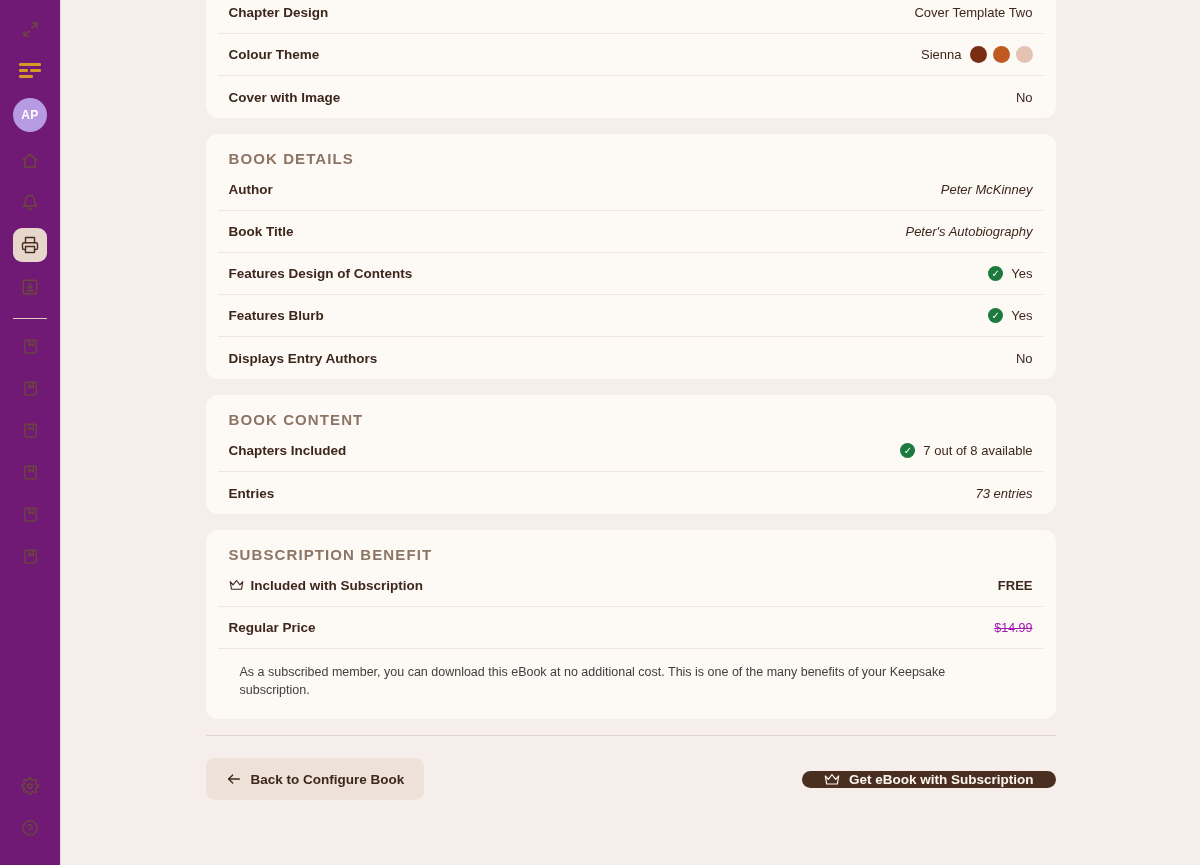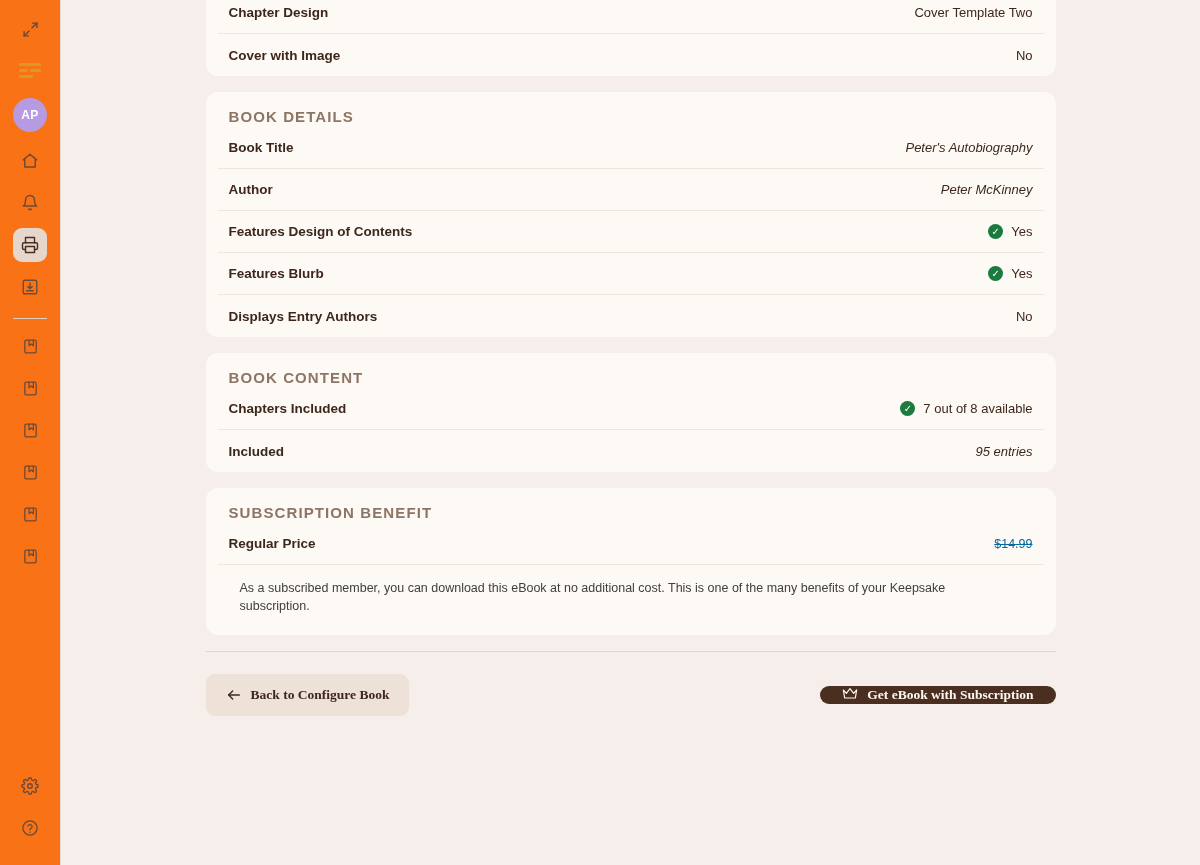--- a/index.html
+++ b/index.html
@@ -11,21 +11,21 @@
     font-family: "Liberation Sans", sans-serif;
     color: #40291f;
     overflow: hidden;
   }
   .app { display: flex; width: 1200px; height: 865px; }
 
   
   .sidebar {
     width: 61px;
     flex: 0 0 61px;
-    background: #f97316;
+    background: #701a75;
     border-right: 1px solid #e6d8cf;
     display: flex;
     flex-direction: column;
     align-items: center;
     padding-top: 12px;
     padding-bottom: 12px;
   }
   .side-icon {
     width: 34px; height: 34px;
     display: flex; align-items: center; justify-content: center;
@@ -98,21 +98,21 @@
     gap: 7px;
   }
   .row-value {
     font-size: 13px;
     color: #3d271c;
     display: flex;
     align-items: center;
     gap: 8px;
   }
   .row-value.italic { font-style: italic; }
-  .row-value.strike { text-decoration: line-through; color: #0369a1; font-size: 12.5px; }
+  .row-value.strike { text-decoration: line-through; color: #a21caf; font-size: 12.5px; }
   .row-value.bold { font-weight: bold; }
   .swatches { display: flex; gap: 6px; align-items: center; }
   .swatch { width: 17px; height: 17px; border-radius: 50%; }
   .check {
     width: 15px; height: 15px; border-radius: 50%;
     background: #1c7a3e;
     display: inline-flex; align-items: center; justify-content: center;
     color: #fff; font-size: 10px; line-height: 1;
   }
   .note {
@@ -131,25 +131,25 @@
   .footer {
     width: 850px;
     margin: 0 auto;
     display: flex;
     align-items: center;
     justify-content: space-between;
     padding: 22px 0 24px 0;
   }
   .btn {
     display: inline-flex;
-    align-items: flex-start;
+    align-items: flex-end;
     gap: 9px;
     border: none;
     border-radius: 9px;
-    font-family: Liberation Serif, serif;
+    font-family: Liberation Sans, sans-serif;
     cursor: pointer;
   }
   .btn-back {
     background: #ede1d8;
     color: #3d271c;
     font-size: 13.5px;
     font-weight: bold;
     padding: 13px 20px;
   }
   .btn-primary {
@@ -281,37 +281,48 @@
 
   <div class="main">
     <div class="content">
       <div class="sheet">
 
         <div class="card first">
           <div class="row">
             <div class="row-label">Chapter Design</div>
             <div class="row-value">Cover Template Two</div>
           </div>
+          <div class="row">
+            <div class="row-label">Colour Theme</div>
+            <div class="row-value">
+              <span>Sienna</span>
+              <span class="swatches">
+                <span class="swatch" style="background:#7b2d13"></span>
+                <span class="swatch" style="background:#c15a22"></span>
+                <span class="swatch" style="background:#e4c3b4"></span>
+              </span>
+            </div>
+          </div>
           <div class="row last">
             <div class="row-label">Cover with Image</div>
             <div class="row-value">No</div>
           </div>
         </div>
 
         <div class="card">
           <div class="section-label">BOOK DETAILS</div>
 
           <div class="row">
+            <div class="row-label">Author</div>
+            <div class="row-value italic">Peter McKinney</div>
+          </div>
+
+          <div class="row">
             <div class="row-label">Book Title</div>
             <div class="row-value italic">Peter's Autobiography</div>
-          </div>
-
-          <div class="row">
-            <div class="row-label">Author</div>
-            <div class="row-value italic">Peter McKinney</div>
           </div>
 
           <div class="row">
             <div class="row-label">Features Design of Contents</div>
             <div class="row-value">
               <span class="check">✓</span>
               <span>Yes</span>
             </div>
           </div>
 
@@ -334,28 +345,39 @@
 
           <div class="row">
             <div class="row-label">Chapters Included</div>
             <div class="row-value">
               <span class="check">✓</span>
               <span>7 out of 8 available</span>
             </div>
           </div>
 
           <div class="row last">
-            <div class="row-label">Included</div>
-            <div class="row-value italic">95 entries</div>
+            <div class="row-label">Entries</div>
+            <div class="row-value italic">73 entries</div>
           </div>
         </div>
 
         <div class="card">
           <div class="section-label">SUBSCRIPTION BENEFIT</div>
 
+          <div class="row">
+            <div class="row-label">
+              <span>
+                <svg width="15" height="13" viewBox="0 0 24 20" fill="none" stroke="#3d271c" stroke-width="1.8" stroke-linecap="round" stroke-linejoin="round">
+                  <path d="M2 4l4.5 5L12 2l5.5 7L22 4l-2 12H4L2 4z"></path>
+                </svg>
+              </span>
+              <span>Included with Subscription</span>
+            </div>
+            <div class="row-value bold">FREE</div>
+          </div>
 
           <div class="row">
             <div class="row-label">Regular Price</div>
             <div class="row-value strike">$14.99</div>
           </div>
 
 
           <div class="note">As a subscribed member, you can download this eBook at no additional cost. This is one of the many benefits of your Keepsake subscription.</div>
         </div>
 

